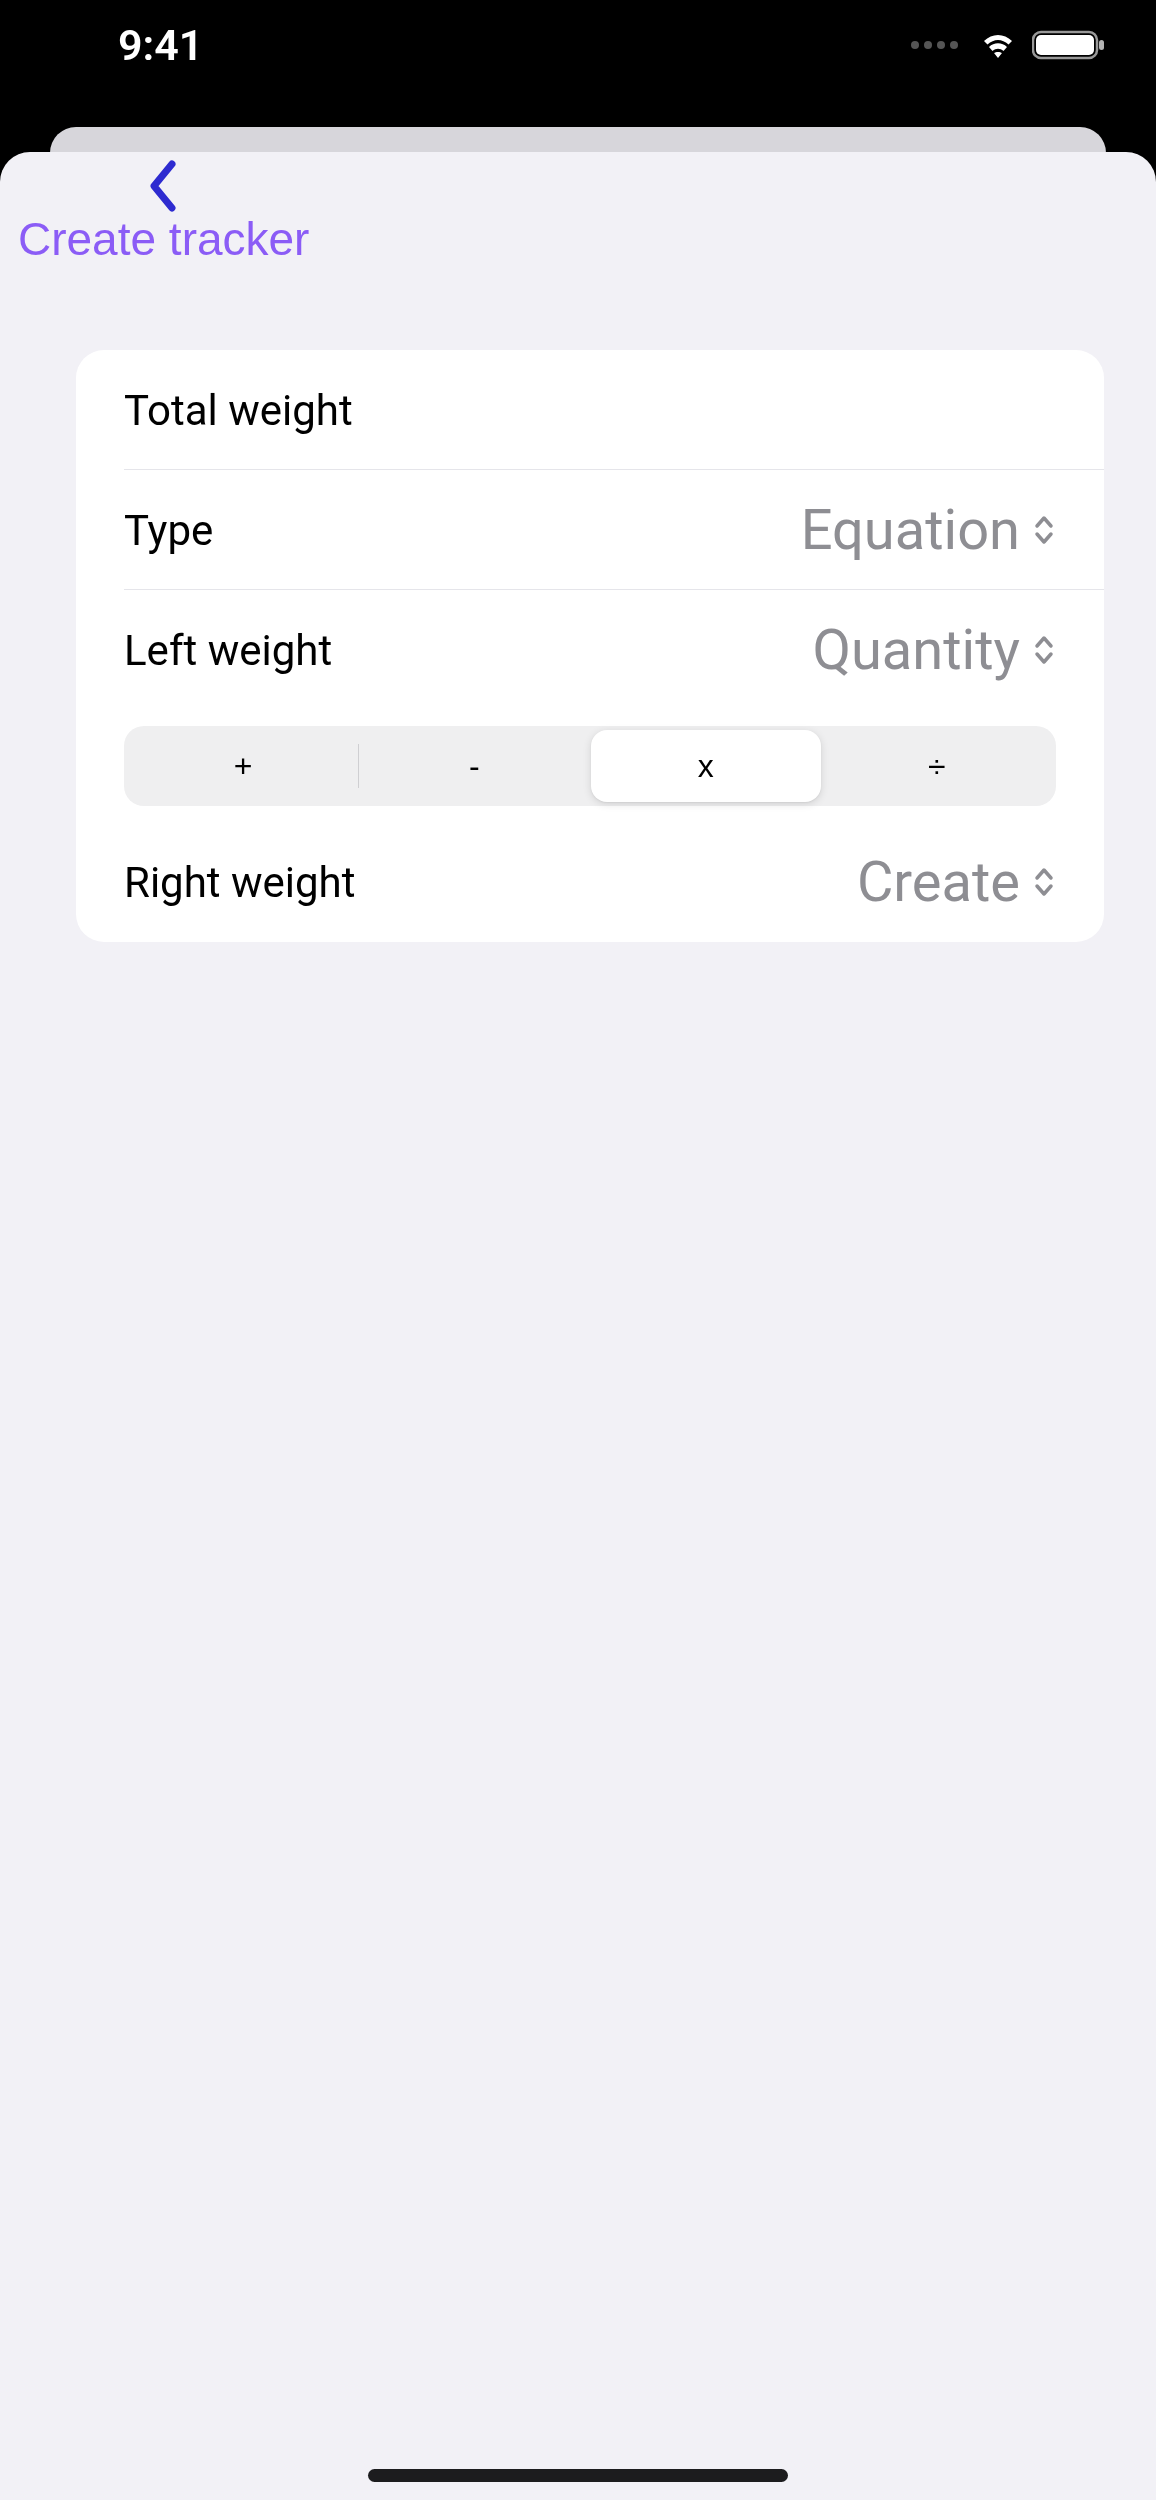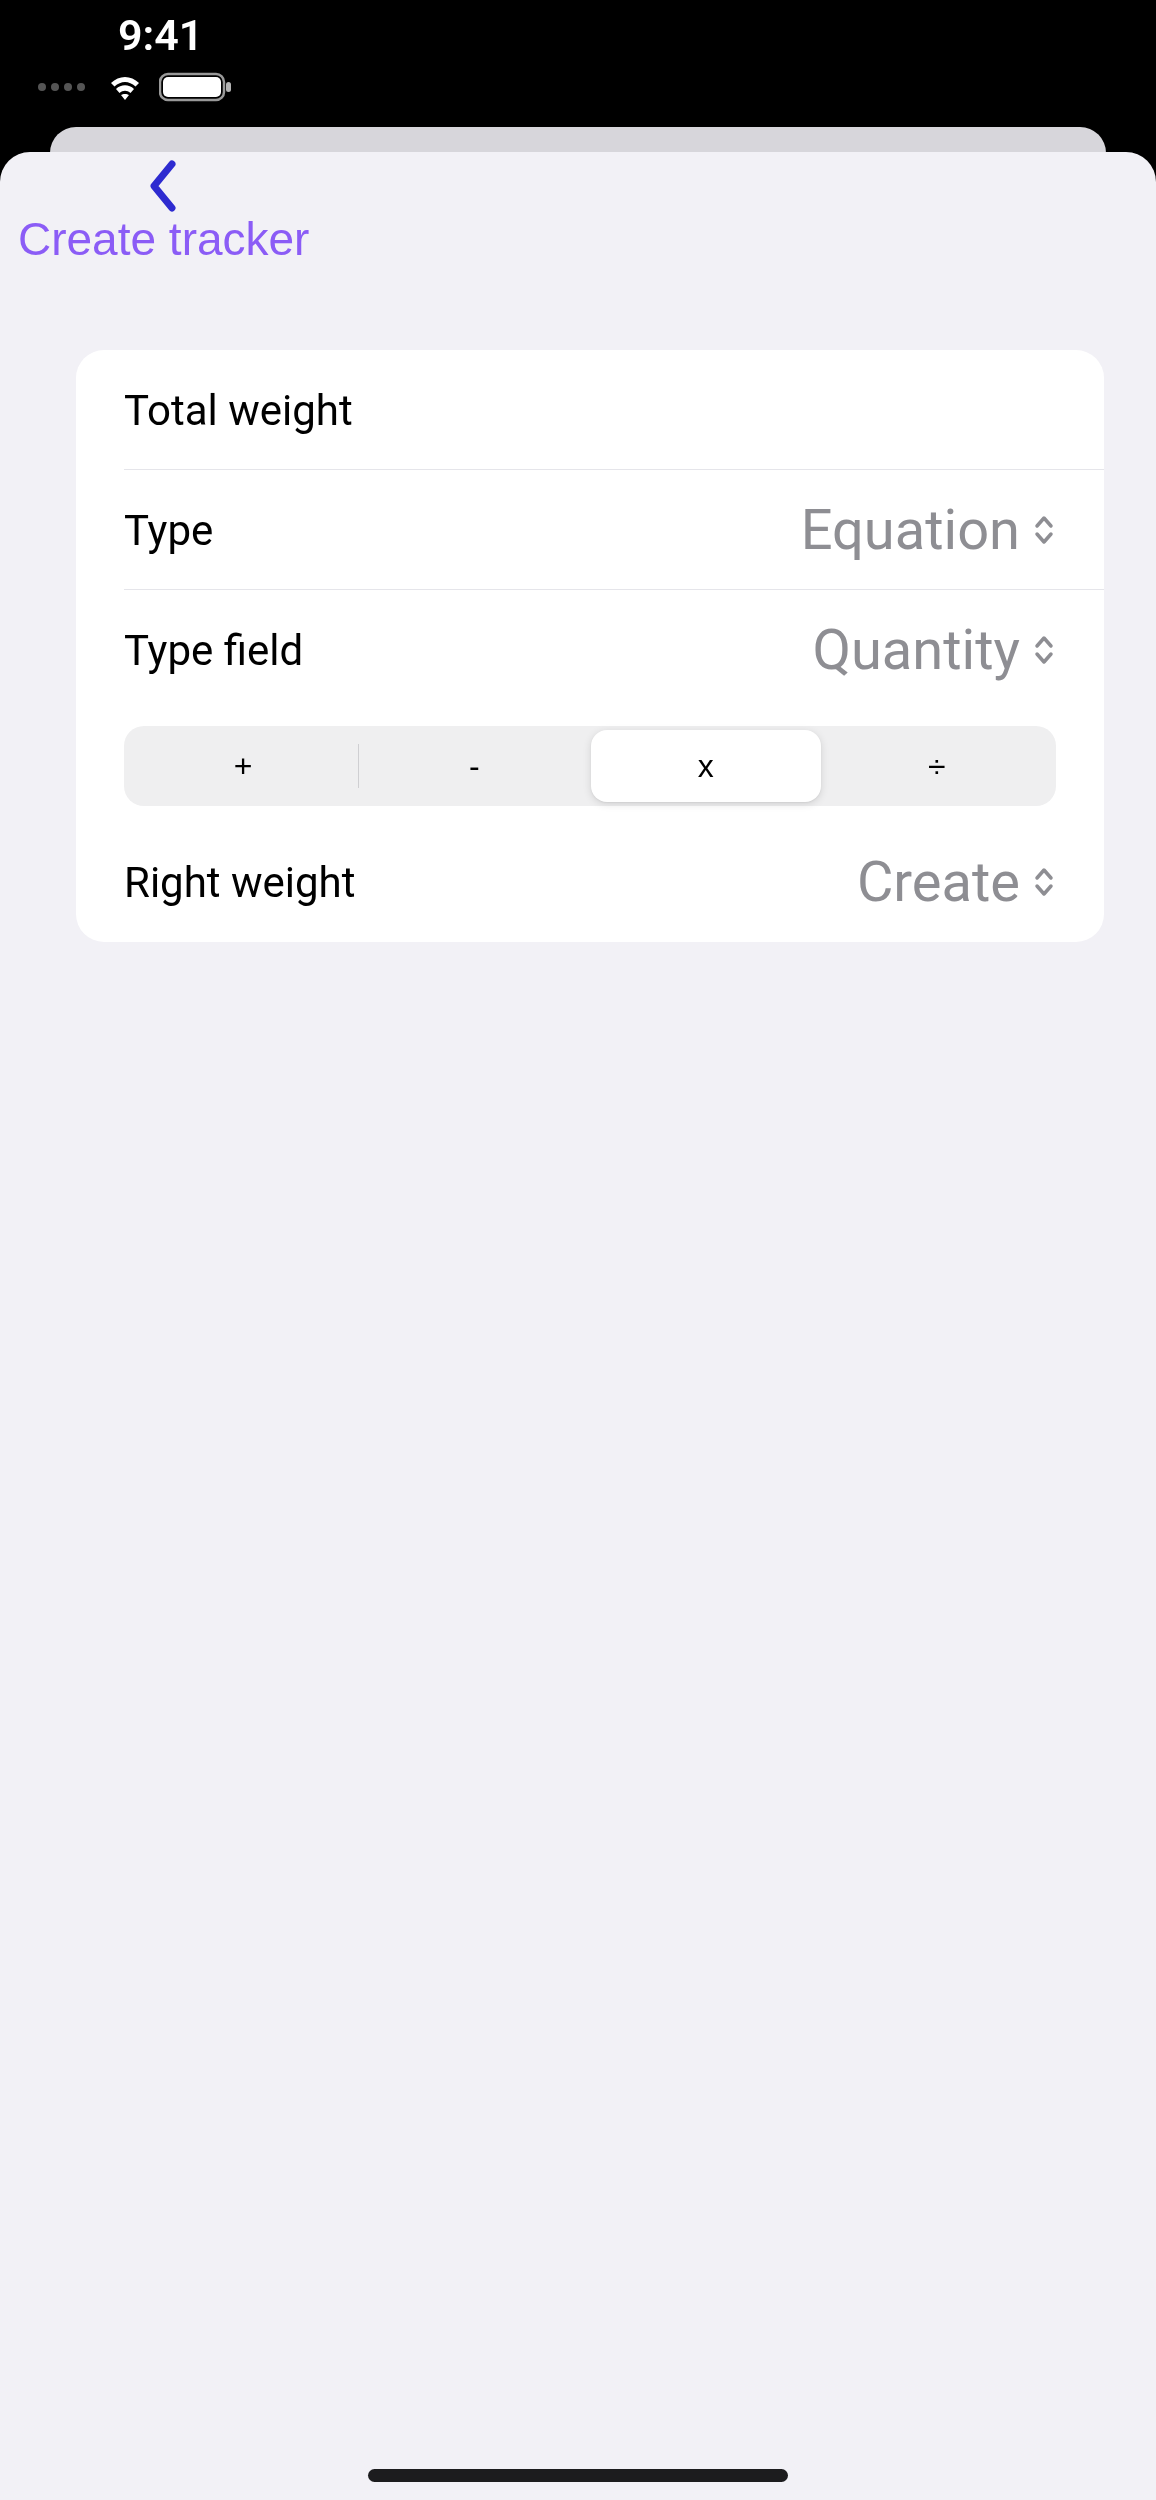--- a/index.html
+++ b/index.html
@@ -14,25 +14,24 @@
     .device {
       width: 1156px;
       height: 2500px;
       position: relative;
       background: #000;
     }
     
     .status-bar {
       height: 80px;
       display: flex;
-      align-items: flex-start;
+      align-items: center;
       justify-content: space-between;
       padding: 0 38px 0 38px;
       color: #fff;
-      flex-direction: column;
     }
     .status-time {
       font-size: 43px;
       font-weight: 600;
       margin-left: 80px;
       margin-top: 10px;
     }
     .status-right {
       display: flex;
       align-items: center;
@@ -246,21 +245,21 @@
             <span>Equation</span>
             <span class="updown-icon">
               <svg viewBox="0 0 24 32">
                   <path d="M5 12 L12 4 L19 12 M5 20 L12 28 L19 20" stroke="#8e8e93" stroke-width="3.5" fill="none" stroke-linecap="round" stroke-linejoin="round"></path>
                 </svg>
             </span>
           </span>
         </div>
 
         <div class="row">
-          <span class="row-label">Type field</span>
+          <span class="row-label">Left weight</span>
           <span class="row-value">
             <span>Quantity</span>
             <span class="updown-icon">
               <svg viewBox="0 0 24 32">
                   <path d="M5 12 L12 4 L19 12 M5 20 L12 28 L19 20" stroke="#8e8e93" stroke-width="3.5" fill="none" stroke-linecap="round" stroke-linejoin="round"></path>
                 </svg>
             </span>
           </span>
         </div>
 

